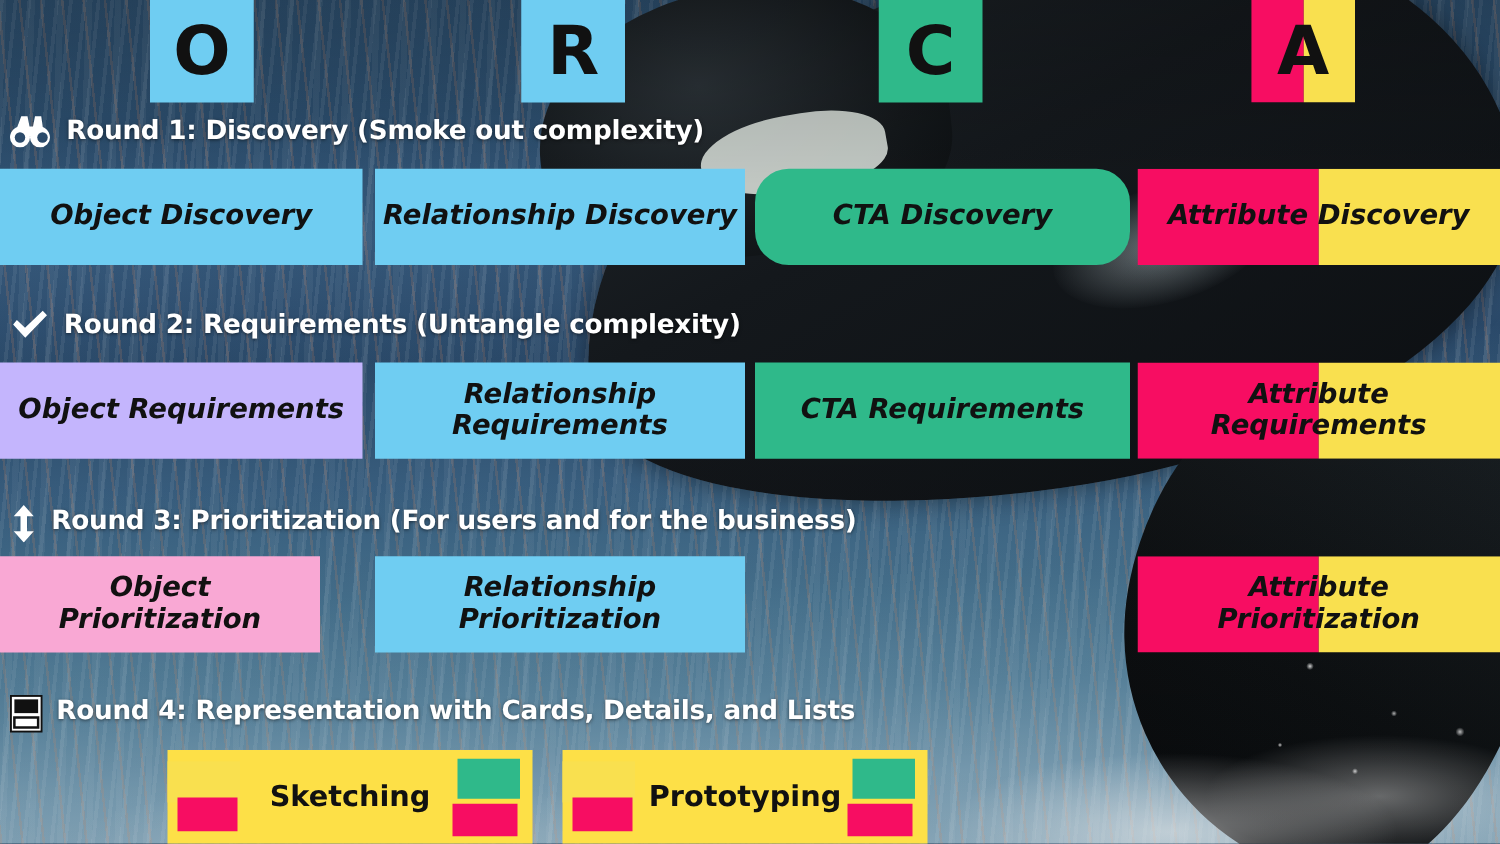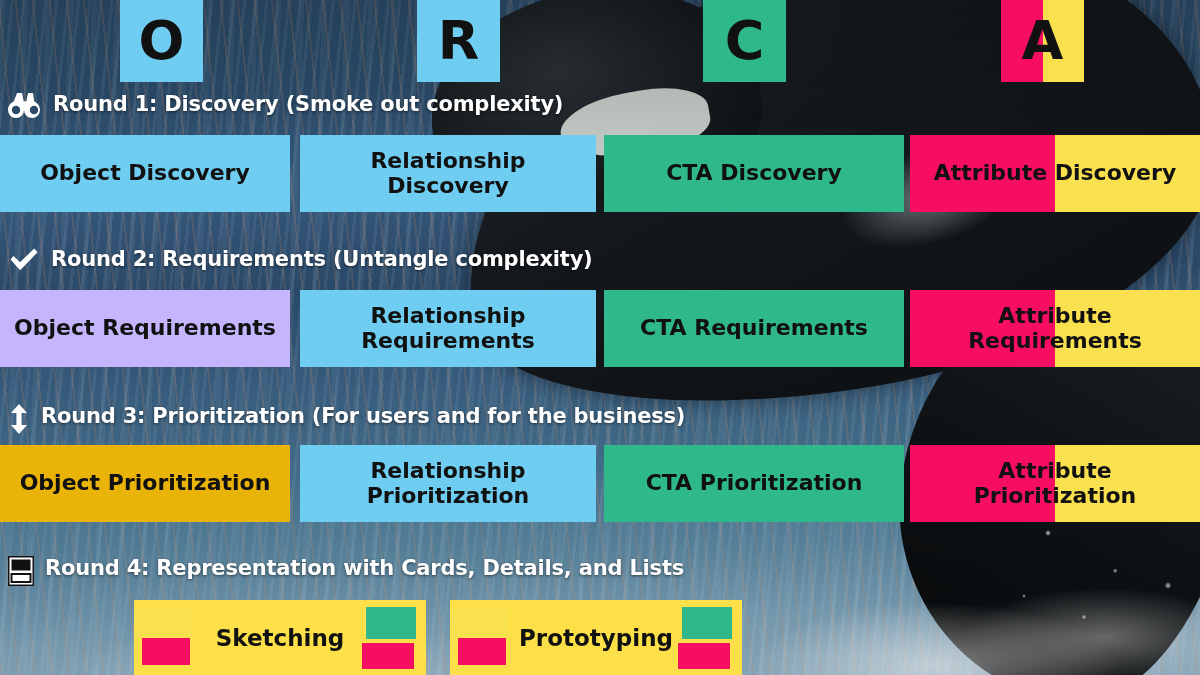--- a/index.html
+++ b/index.html
@@ -146,21 +146,21 @@
     font-size: 21px;
     font-weight: 700;
     letter-spacing: -0.2px;
     white-space: nowrap;
     text-shadow: 0 1px 3px rgba(0,0,0,0.55);
     font-family: "DejaVu Sans", sans-serif;
   }
   .ricon { flex: 0 0 auto; display: block; }
 
   
-  .bar-row { position: absolute; left: 0; right: 0; height: 77px; }
+  .bar-row { position: absolute; left: 0; right: 0; height: 77px; font-style: italic; }
   .bar {
     position: absolute;
     top: 0;
     height: 77px;
     display: flex;
     align-items: center;
     overflow: hidden;
   }
   .bar .seg { position: absolute; top: 0; bottom: 0; }
   .bar .seg.left { left: 0; width: 50%; }
@@ -255,21 +255,21 @@
           </svg></span>
         <span class="title">Round 1: Discovery (Smoke out complexity)</span>
       </div>
       <div class="bar-row" style="top: 135px;">
         <div class="bar" style="left: 0px; width: 290px; background: rgb(111, 205, 242);">
           <span class="label" style="white-space: pre-line;">Object Discovery</span>
         </div>
         <div class="bar" style="left: 300px; width: 296px; background: rgb(111, 205, 242);">
           <span class="label" style="white-space: pre-line;">Relationship Discovery</span>
         </div>
-        <div class="bar" style="left: 604px; width: 300px; background: rgb(47, 185, 138);">
+        <div class="bar" style="left: 604px; width: 300px; background: rgb(47, 185, 138); border-radius: 27px;">
           <span class="label" style="white-space: pre-line;">CTA Discovery</span>
         </div>
         <div class="bar" style="left: 910px; width: 290px;">
           <span class="seg left" style="background: rgb(247, 13, 98);"></span>
           <span class="seg right" style="background: rgb(249, 224, 79);"></span>
           <span class="label" style="white-space: pre-line;">Attribute Discovery</span>
         </div>
       </div>
       <div class="round-head" style="top: 247px;">
         <span class="ricon"><svg width="32" height="26" viewBox="0 0 32 26">
@@ -295,29 +295,26 @@
 Requirements</span>
         </div>
       </div>
       <div class="round-head" style="top: 404px;">
         <span class="ricon"><svg width="22" height="30" viewBox="0 0 22 30">
             <path fill="#ffffff" d="M11 0 L19 9 L13.6 9 L13.6 21 L19 21 L11 30 L3 21 L8.4 21 L8.4 9 L3 9 Z"></path>
           </svg></span>
         <span class="title">Round 3: Prioritization (For users and for the business)</span>
       </div>
       <div class="bar-row" style="top: 445px;">
-        <div class="bar" style="left: 0px; width: 290px; background: #eab308;">
+        <div class="bar" style="left: 0px; width: 256px; background: #f9a8d4;">
           <span class="label" style="white-space: pre-line;">Object Prioritization</span>
         </div>
         <div class="bar" style="left: 300px; width: 296px; background: rgb(111, 205, 242);">
           <span class="label" style="white-space: pre-line;">Relationship
 Prioritization</span>
-        </div>
-        <div class="bar" style="left: 604px; width: 300px; background: rgb(47, 185, 138);">
-          <span class="label" style="white-space: pre-line;">CTA Prioritization</span>
         </div>
         <div class="bar" style="left: 910px; width: 290px;">
           <span class="seg left" style="background: rgb(247, 13, 98);"></span>
           <span class="seg right" style="background: rgb(249, 224, 79);"></span>
           <span class="label" style="white-space: pre-line;">Attribute
 Prioritization</span>
         </div>
       </div>
     </div>
 

